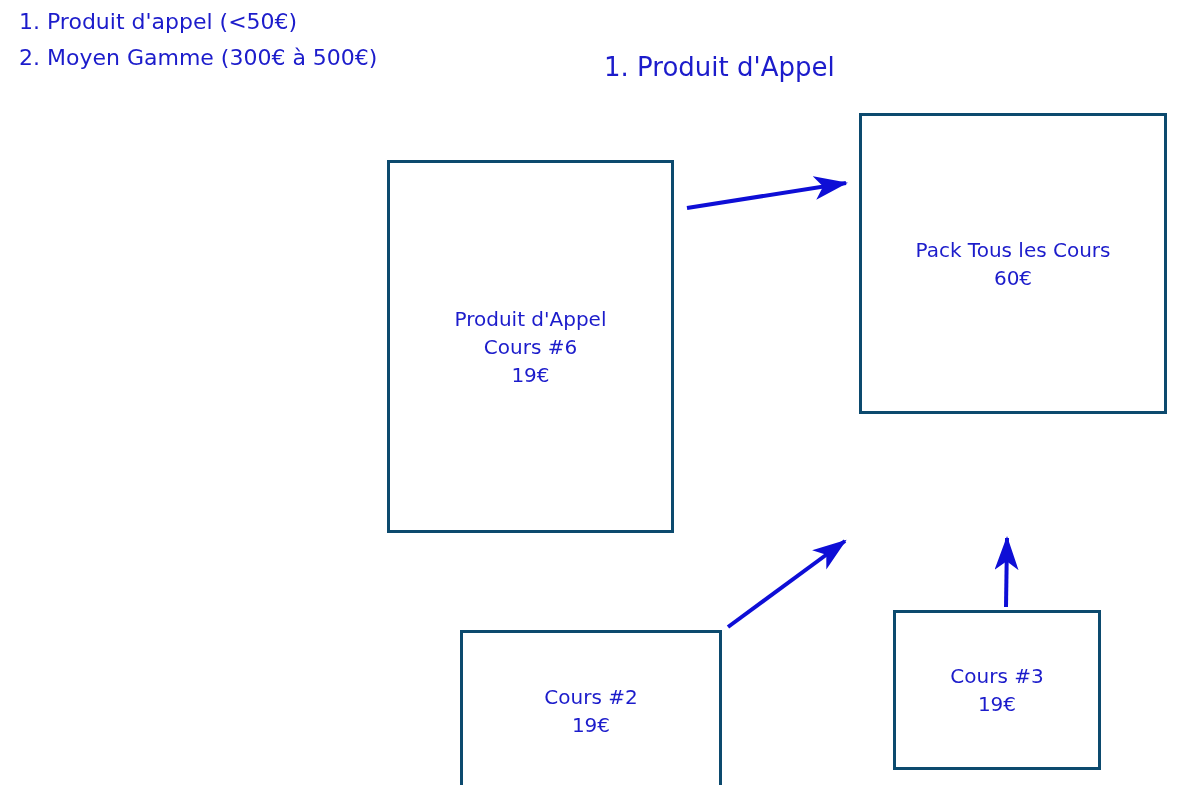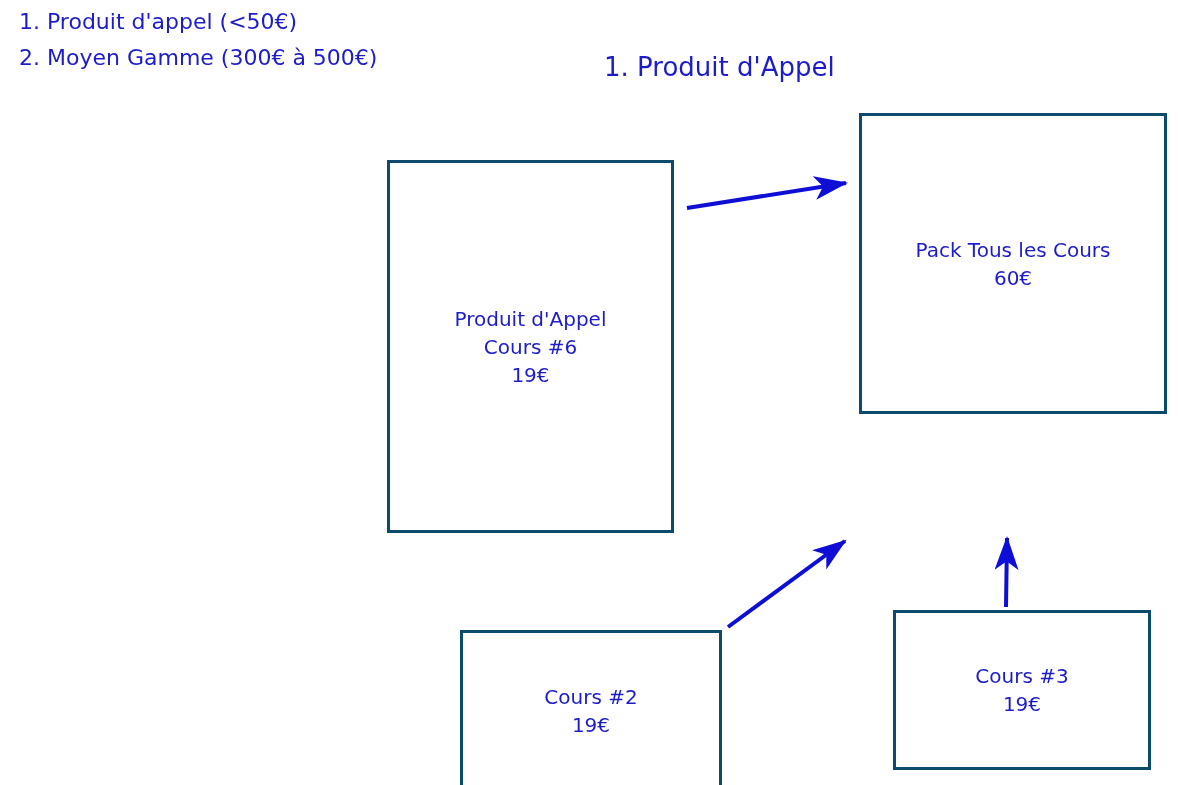--- a/index.html
+++ b/index.html
@@ -41,21 +41,21 @@
     align-items: center;
     justify-content: center;
     text-align: center;
     color: #1c1ccb;
     font-size: 20px;
     line-height: 28px;
   }
   .box-cours1 { left: 387px; top: 160px; width: 287px; height: 373px; }
   .box-pack   { left: 859px; top: 113px; width: 308px; height: 301px; }
   .box-cours2 { left: 460px; top: 610px; width: 262px; height: 162px; margin-top: 20px; }
-  .box-cours3 { left: 893px; top: 610px; width: 258px; height: 160px; }
+  .box-cours3 { left: 893px; top: 610px; width: 208px; height: 160px; }
   .arrow-layer {
     position: absolute;
     left: 0;
     top: 0;
     width: 1178px;
     height: 785px;
     pointer-events: none;
   }
 </style>
 </head>

